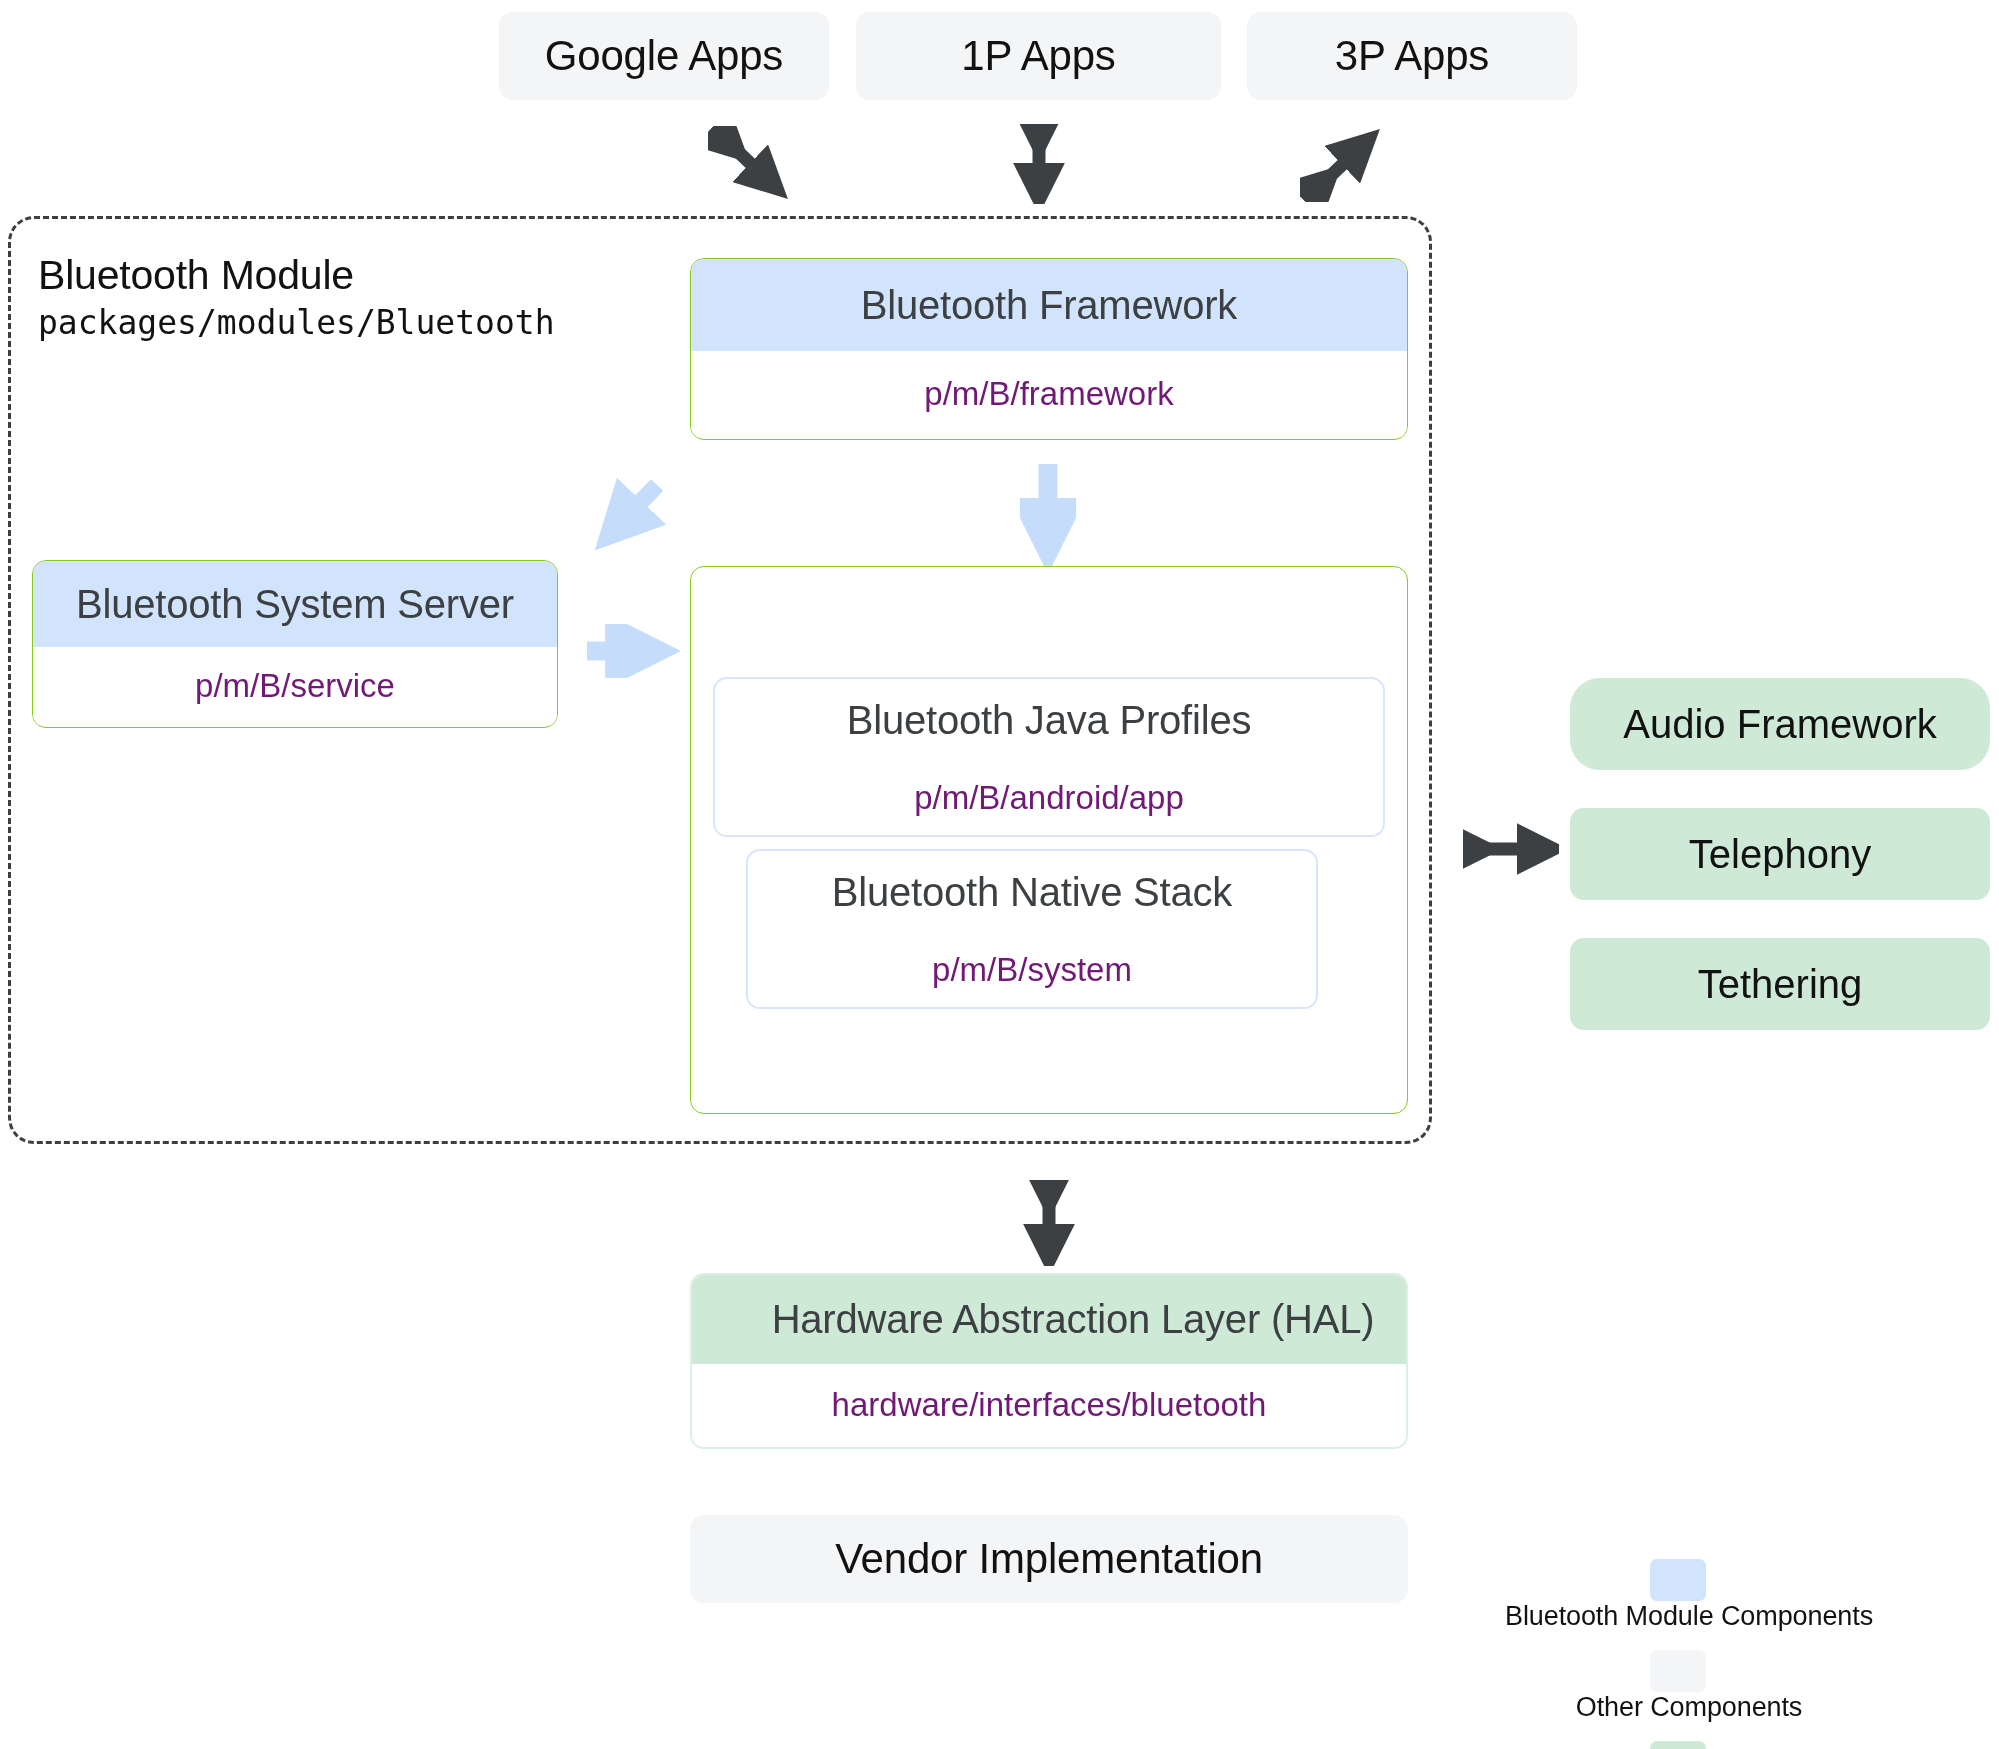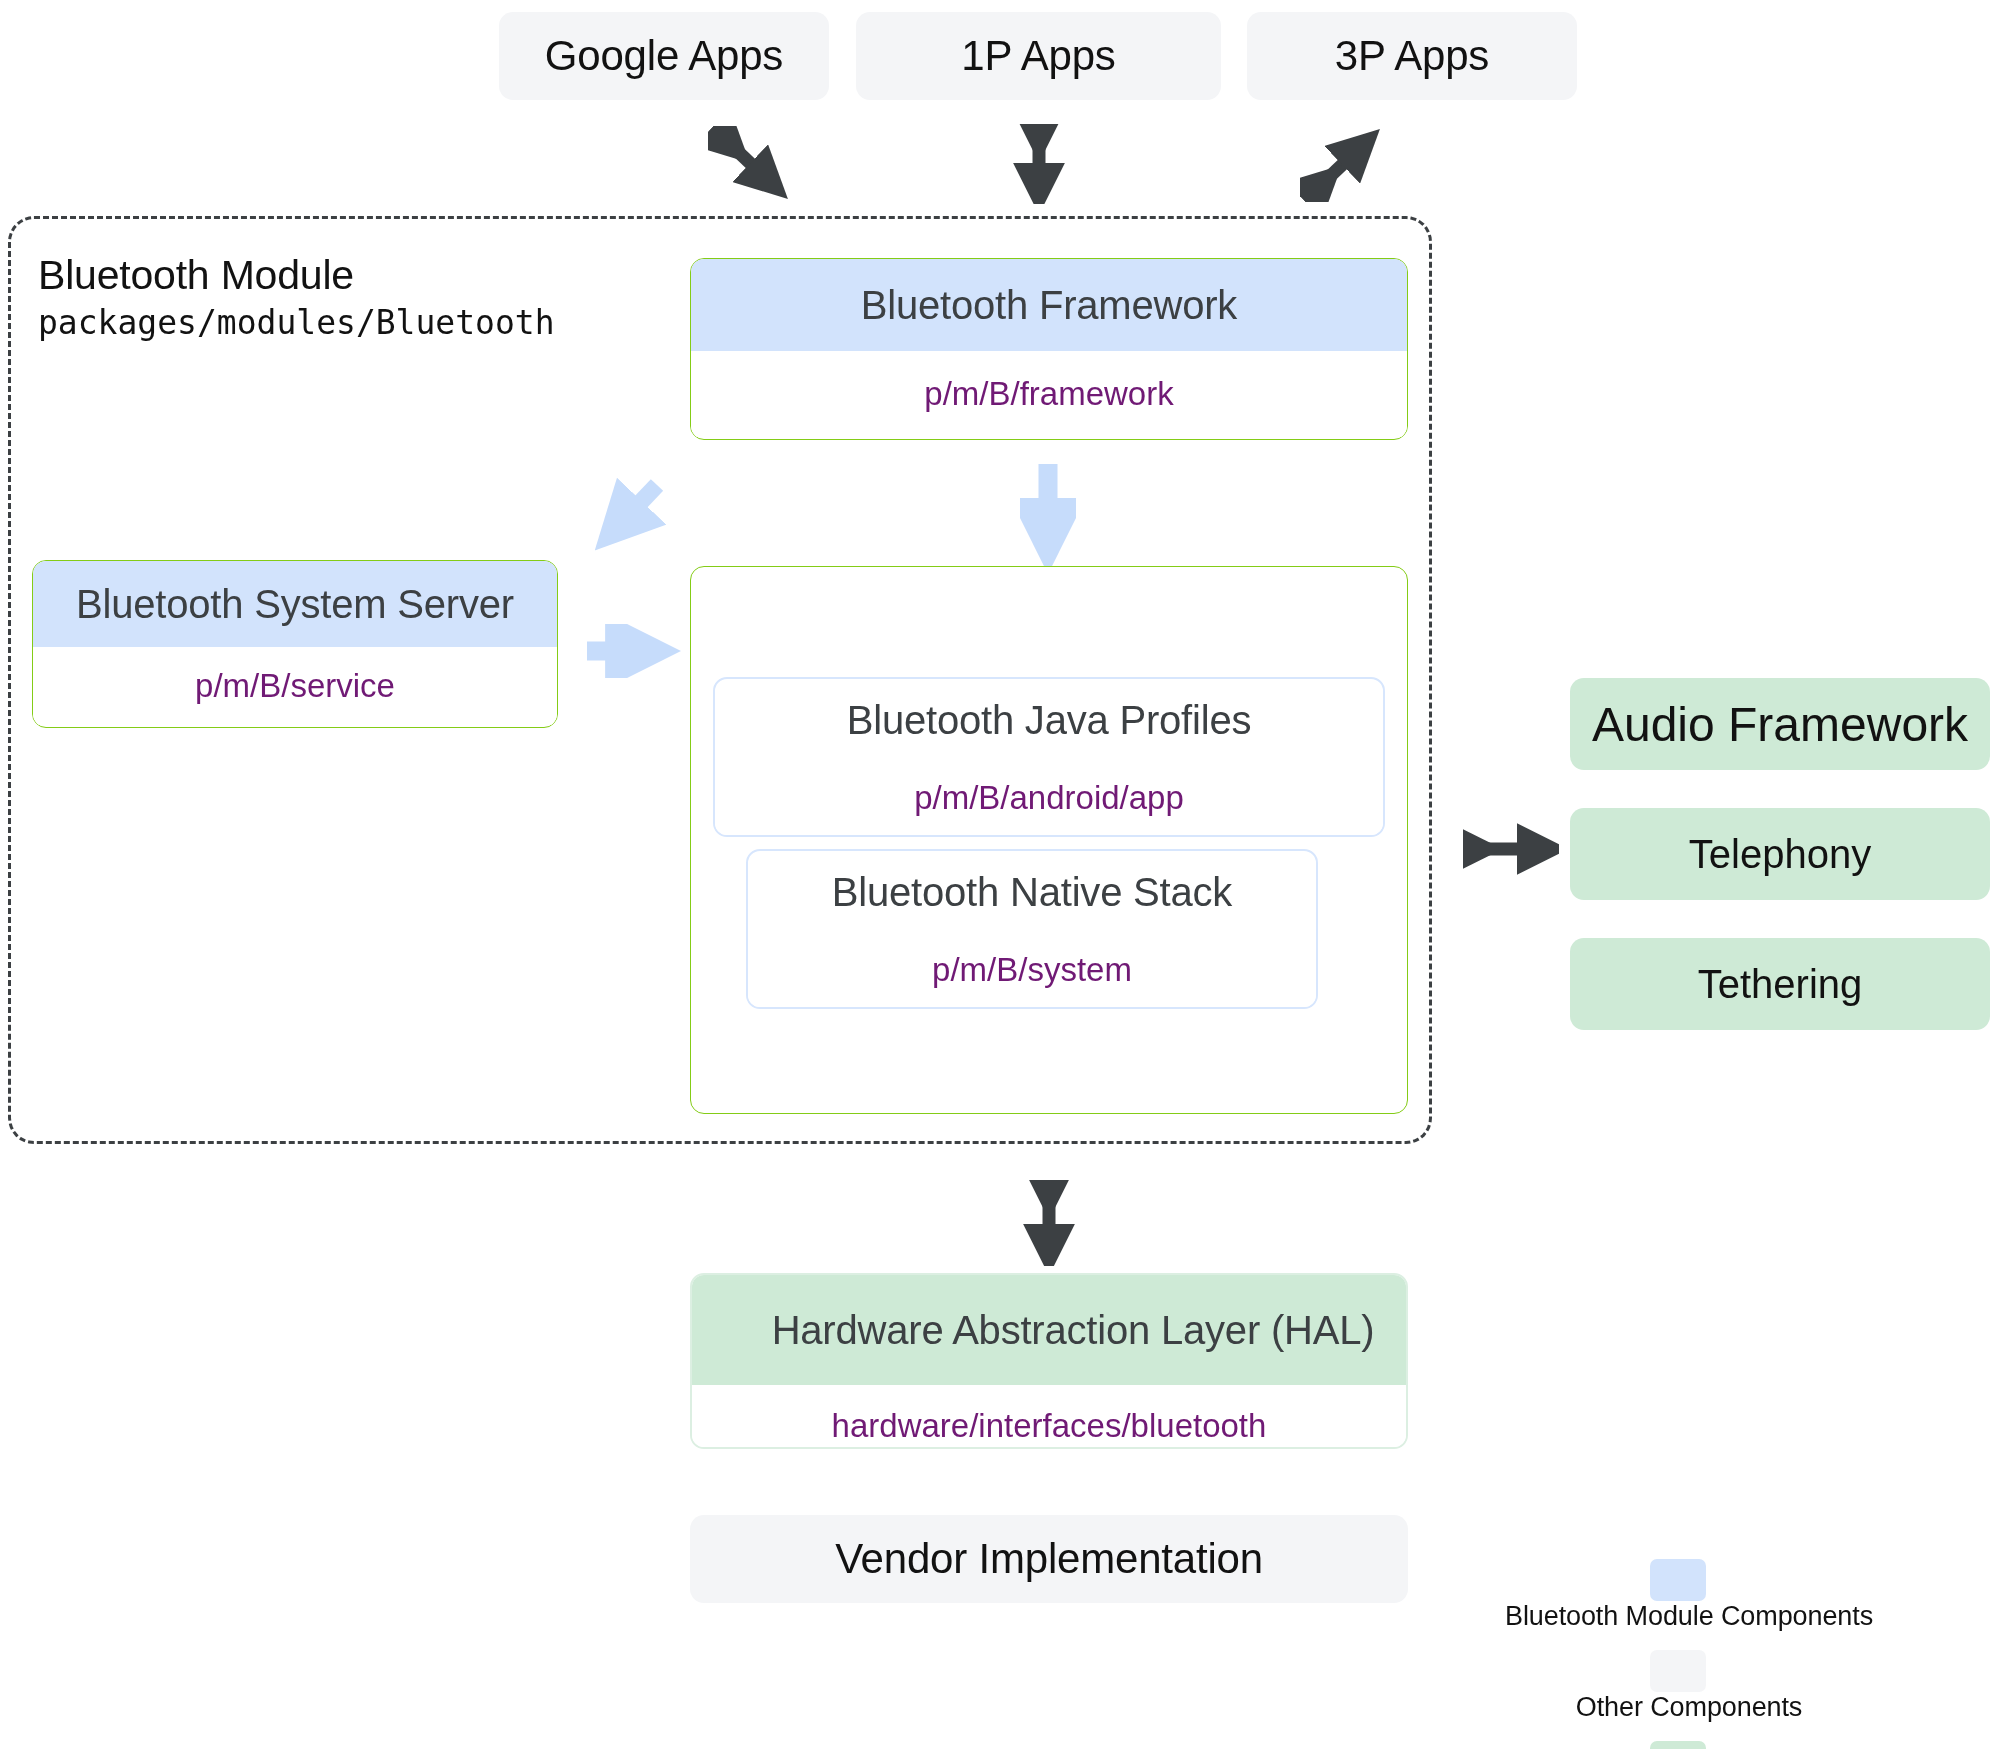--- a/index.html
+++ b/index.html
@@ -250,21 +250,21 @@
         </marker>
         <marker id="mkDH2" markerWidth="4" markerHeight="4" refX="2.1" refY="2" orient="auto" markerUnits="strokeWidth">
           <path d="M0,0 L4,2 L0,4 z" fill="#3c4043"></path>
         </marker>
       </defs>
       <line x1="15" y1="27" x2="81" y2="27" stroke="#3c4043" stroke-width="13" marker-start="url(#mkDH1)" marker-end="url(#mkDH2)"></line>
     </svg>
   </div>
 
   <div class="box" style="left:1570px; top:678px; width:420px; height:92px;
-              background:#ceead6; color:#121212; font-size:48px;">
+              background:#ceead6; color:#121212; font-size:40px;border-radius:30px;">
     <span>Audio Framework</span>
   </div>
   <div class="box" style="left:1570px; top:808px; width:420px; height:92px;
               background:#ceead6; color:#121212; font-size:40px;">
     <span>Telephony</span>
   </div>
   <div class="box" style="left:1570px; top:938px; width:420px; height:92px;
               background:#ceead6; color:#121212; font-size:40px;">
     <span>Tethering</span>
   </div>
@@ -277,21 +277,21 @@
         </marker>
         <marker id="mkDV4" markerWidth="4" markerHeight="4" refX="2.1" refY="2" orient="auto" markerUnits="strokeWidth">
           <path d="M0,0 L4,2 L0,4 z" fill="#3c4043"></path>
         </marker>
       </defs>
       <line x1="27" y1="15" x2="27" y2="71" stroke="#3c4043" stroke-width="13" marker-start="url(#mkDV3)" marker-end="url(#mkDV4)"></line>
     </svg>
   </div>
 
   <div class="card green" style="left:690px; top:1273px; width:718px; height:176px;">
-    <div class="card-head" style="height:110px;padding-left:48px;">Hardware Abstraction Layer (HAL)</div>
+    <div class="card-head" style="height:89px;padding-left:48px;">Hardware Abstraction Layer (HAL)</div>
     <div class="card-path" style="height:82px;">hardware/interfaces/bluetooth</div>
   </div>
 
   <div class="box plain-box" style="left:690px; top:1515px; width:718px; height:88px;">
     <span>Vendor Implementation</span>
   </div>
 
   <div id="legend" style="left:1505px; top:1559px;">
     <div class="legend-row">
       <span class="legend-swatch" style="background:#d2e3fc;"></span>

